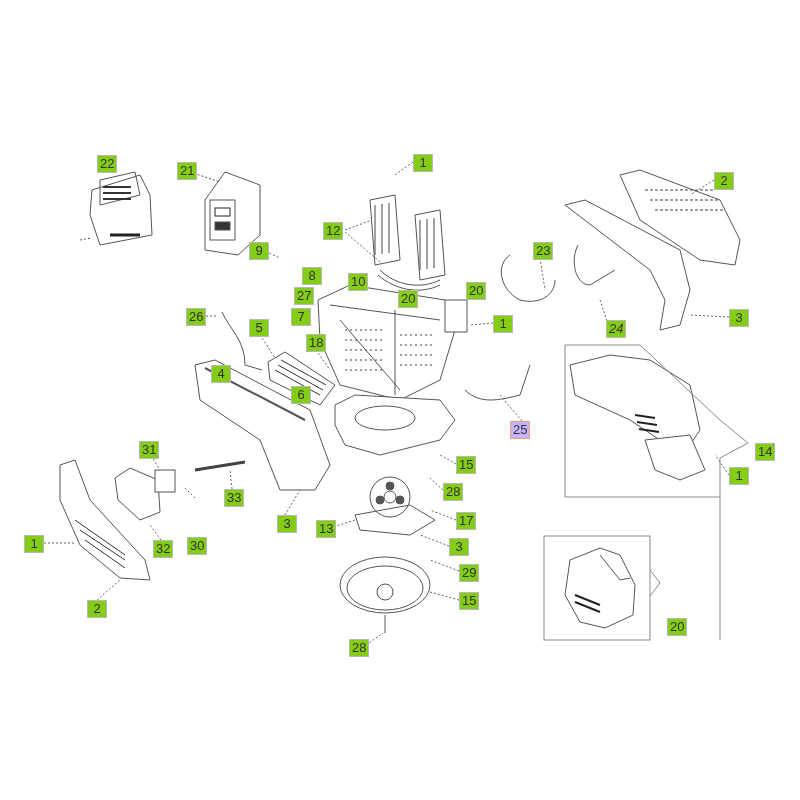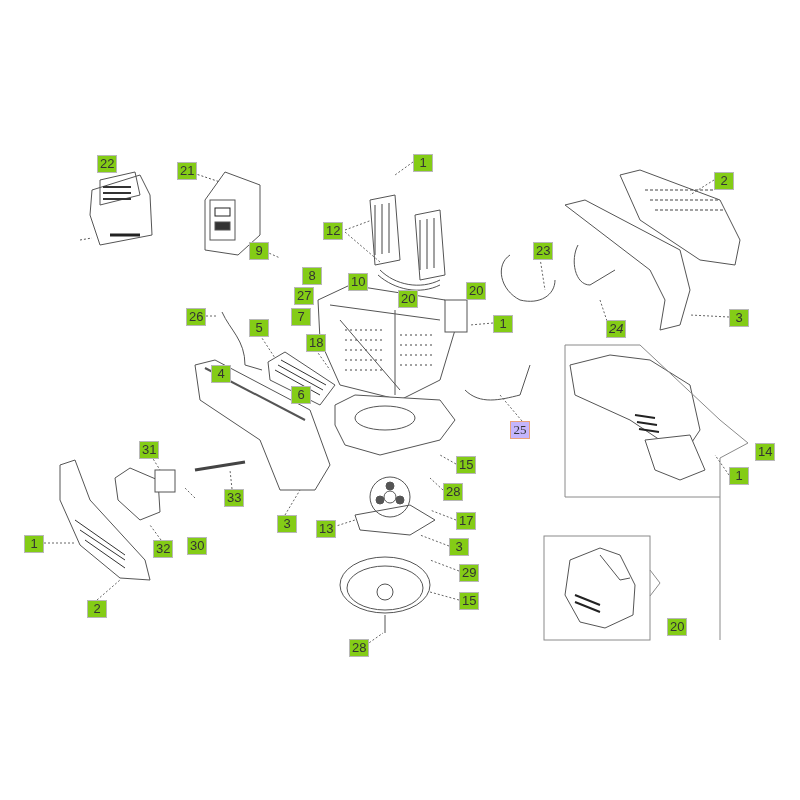--- a/index.html
+++ b/index.html
@@ -10,21 +10,21 @@
     height: 16px; min-width: 14px;
     padding: 0 2px;
     border: 1px solid #b8b8b8;
     background: #84cc16;
     color: #333333;
     font-size: 13px; line-height: 16px;
     text-align: center;
     box-sizing: content-box;
     cursor: pointer;
   }
-  .lbl.hl { background: #c4b5fd; border-color: #eaa27a; font-family: Liberation Serif, serif; }
+  .lbl.hl { background: #c4b5fd; border-color: #eaa27a; }
 </style>
 </head>
 <body>
 
 <svg id="canvas" viewBox="0 0 800 800" xmlns="http://www.w3.org/2000/svg">
   <g fill="none" stroke="#555" stroke-width="1">
 
     <g>
       <path d="M92 190 L140 175 L150 195 L152 235 L100 245 L90 215 Z" fill="#fff"></path>
       <path d="M100 180 L135 172 L140 195 L100 205 Z"></path>

